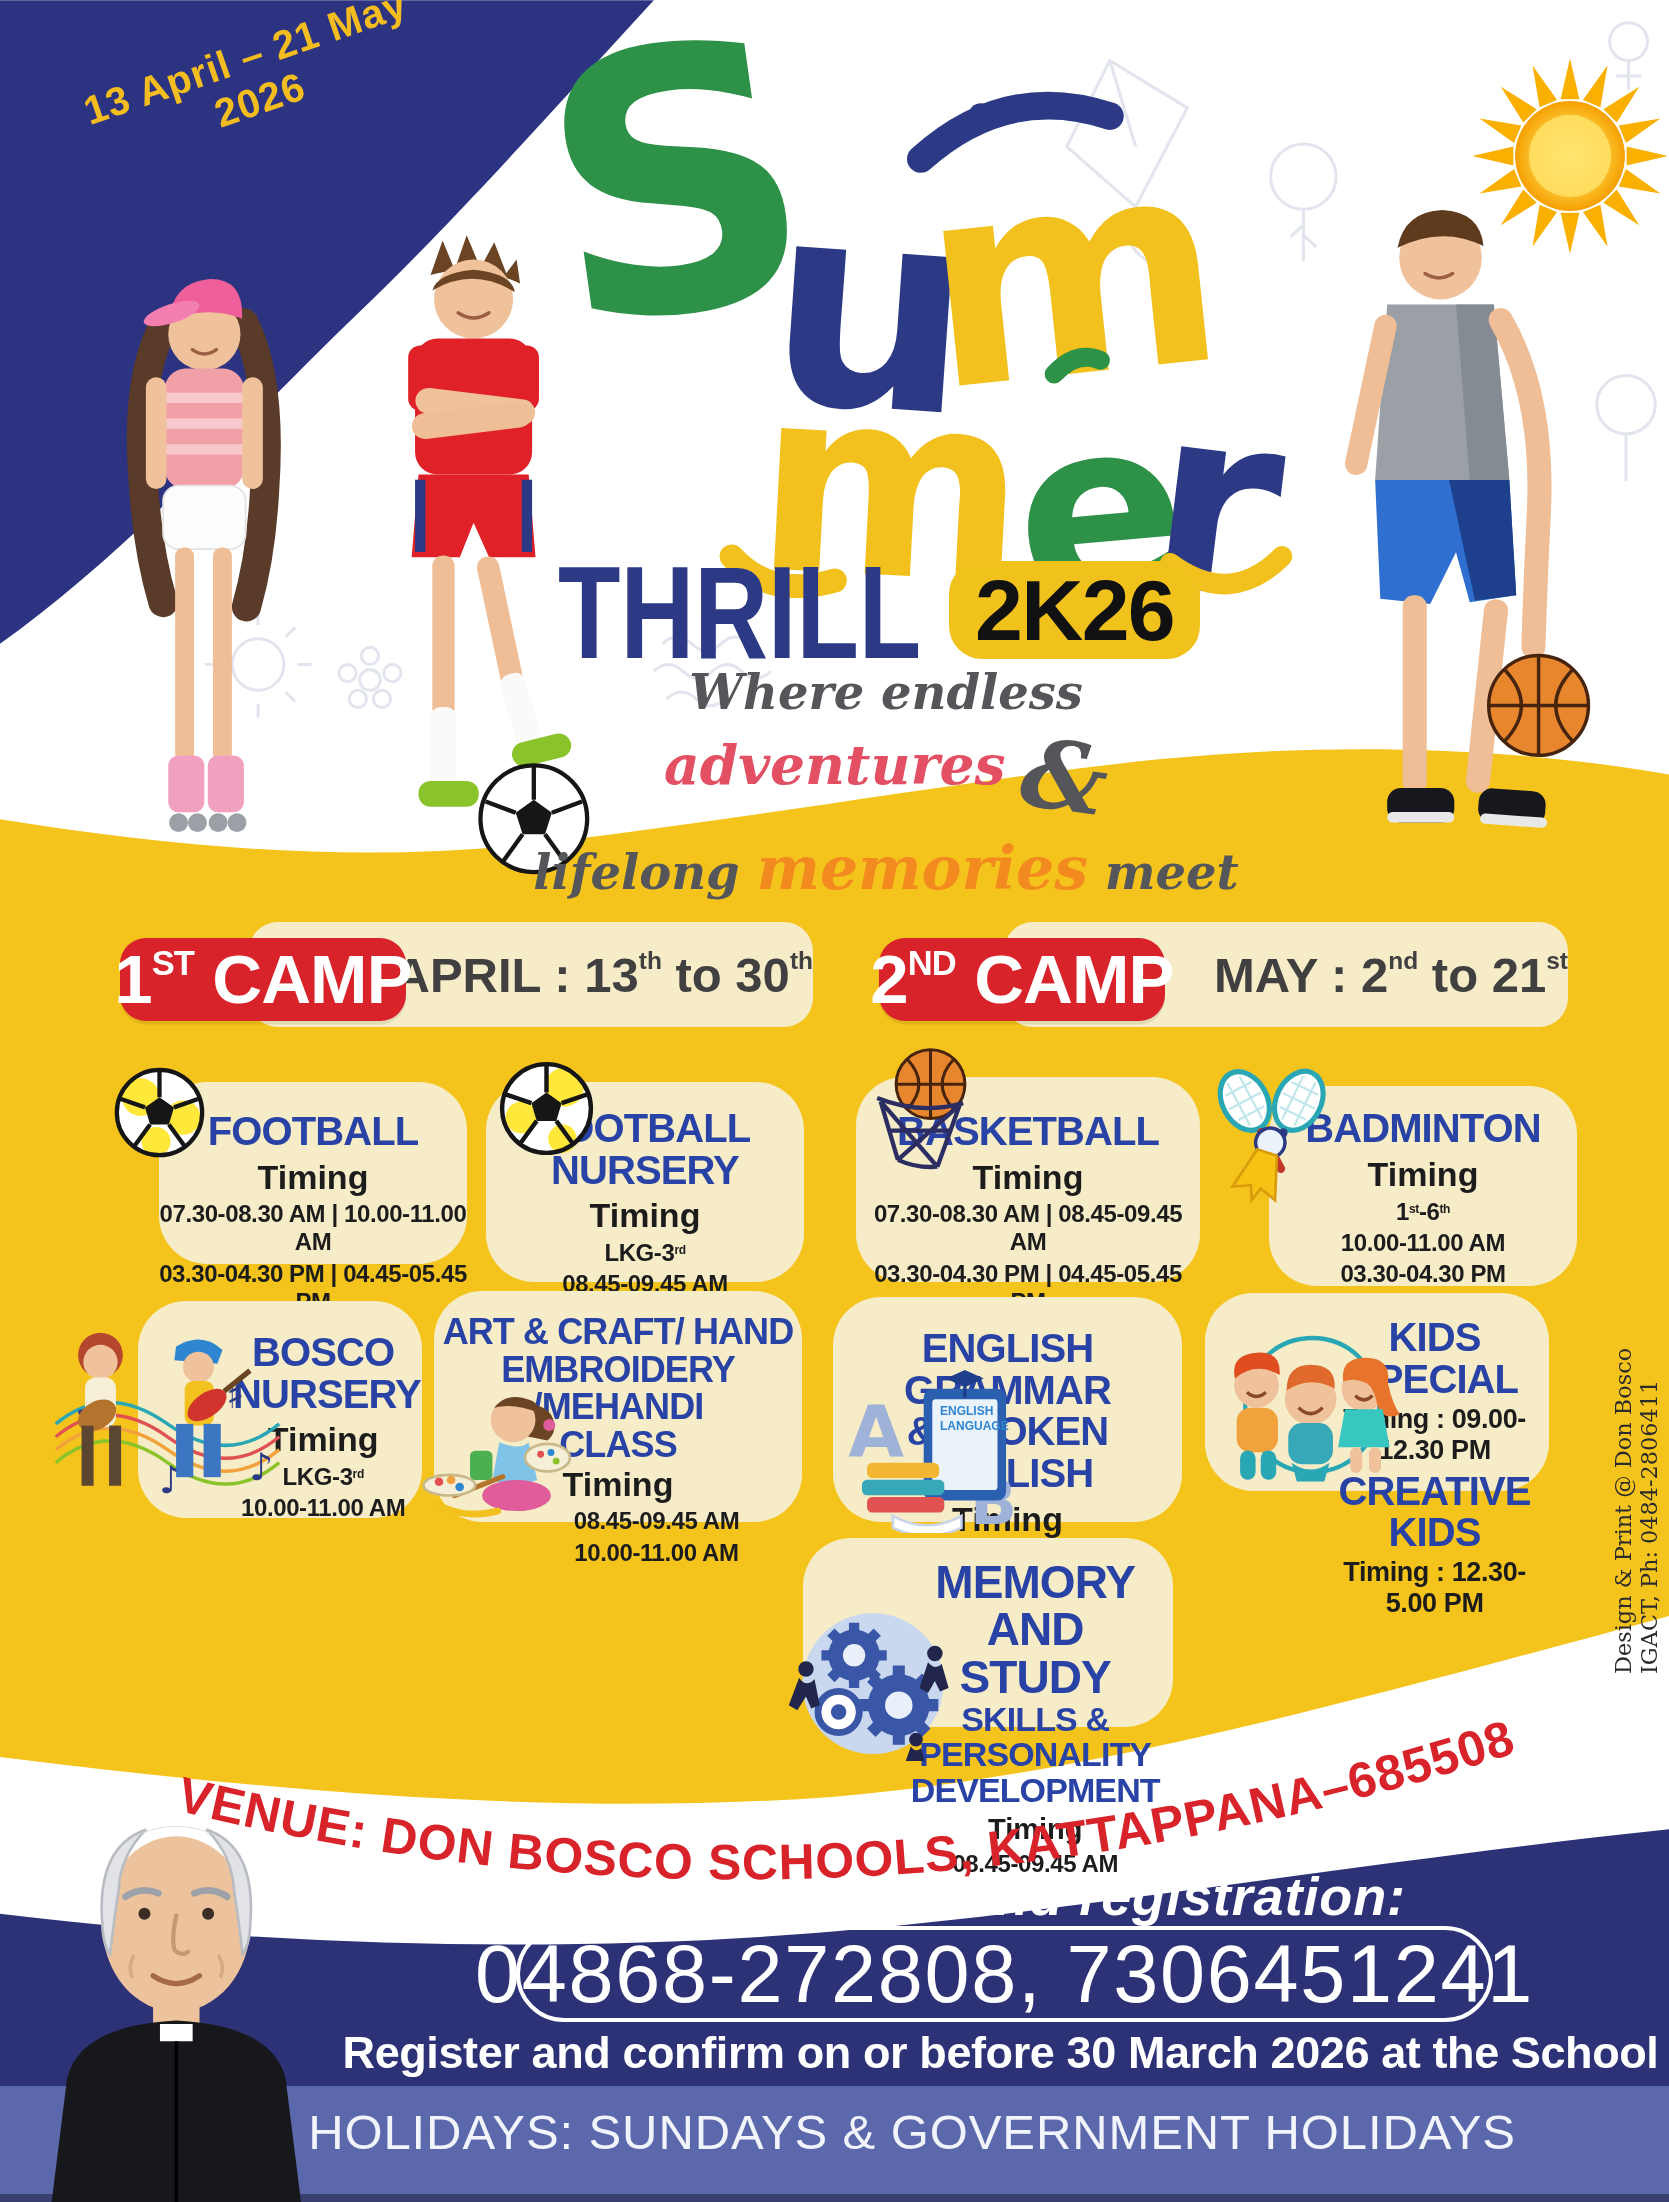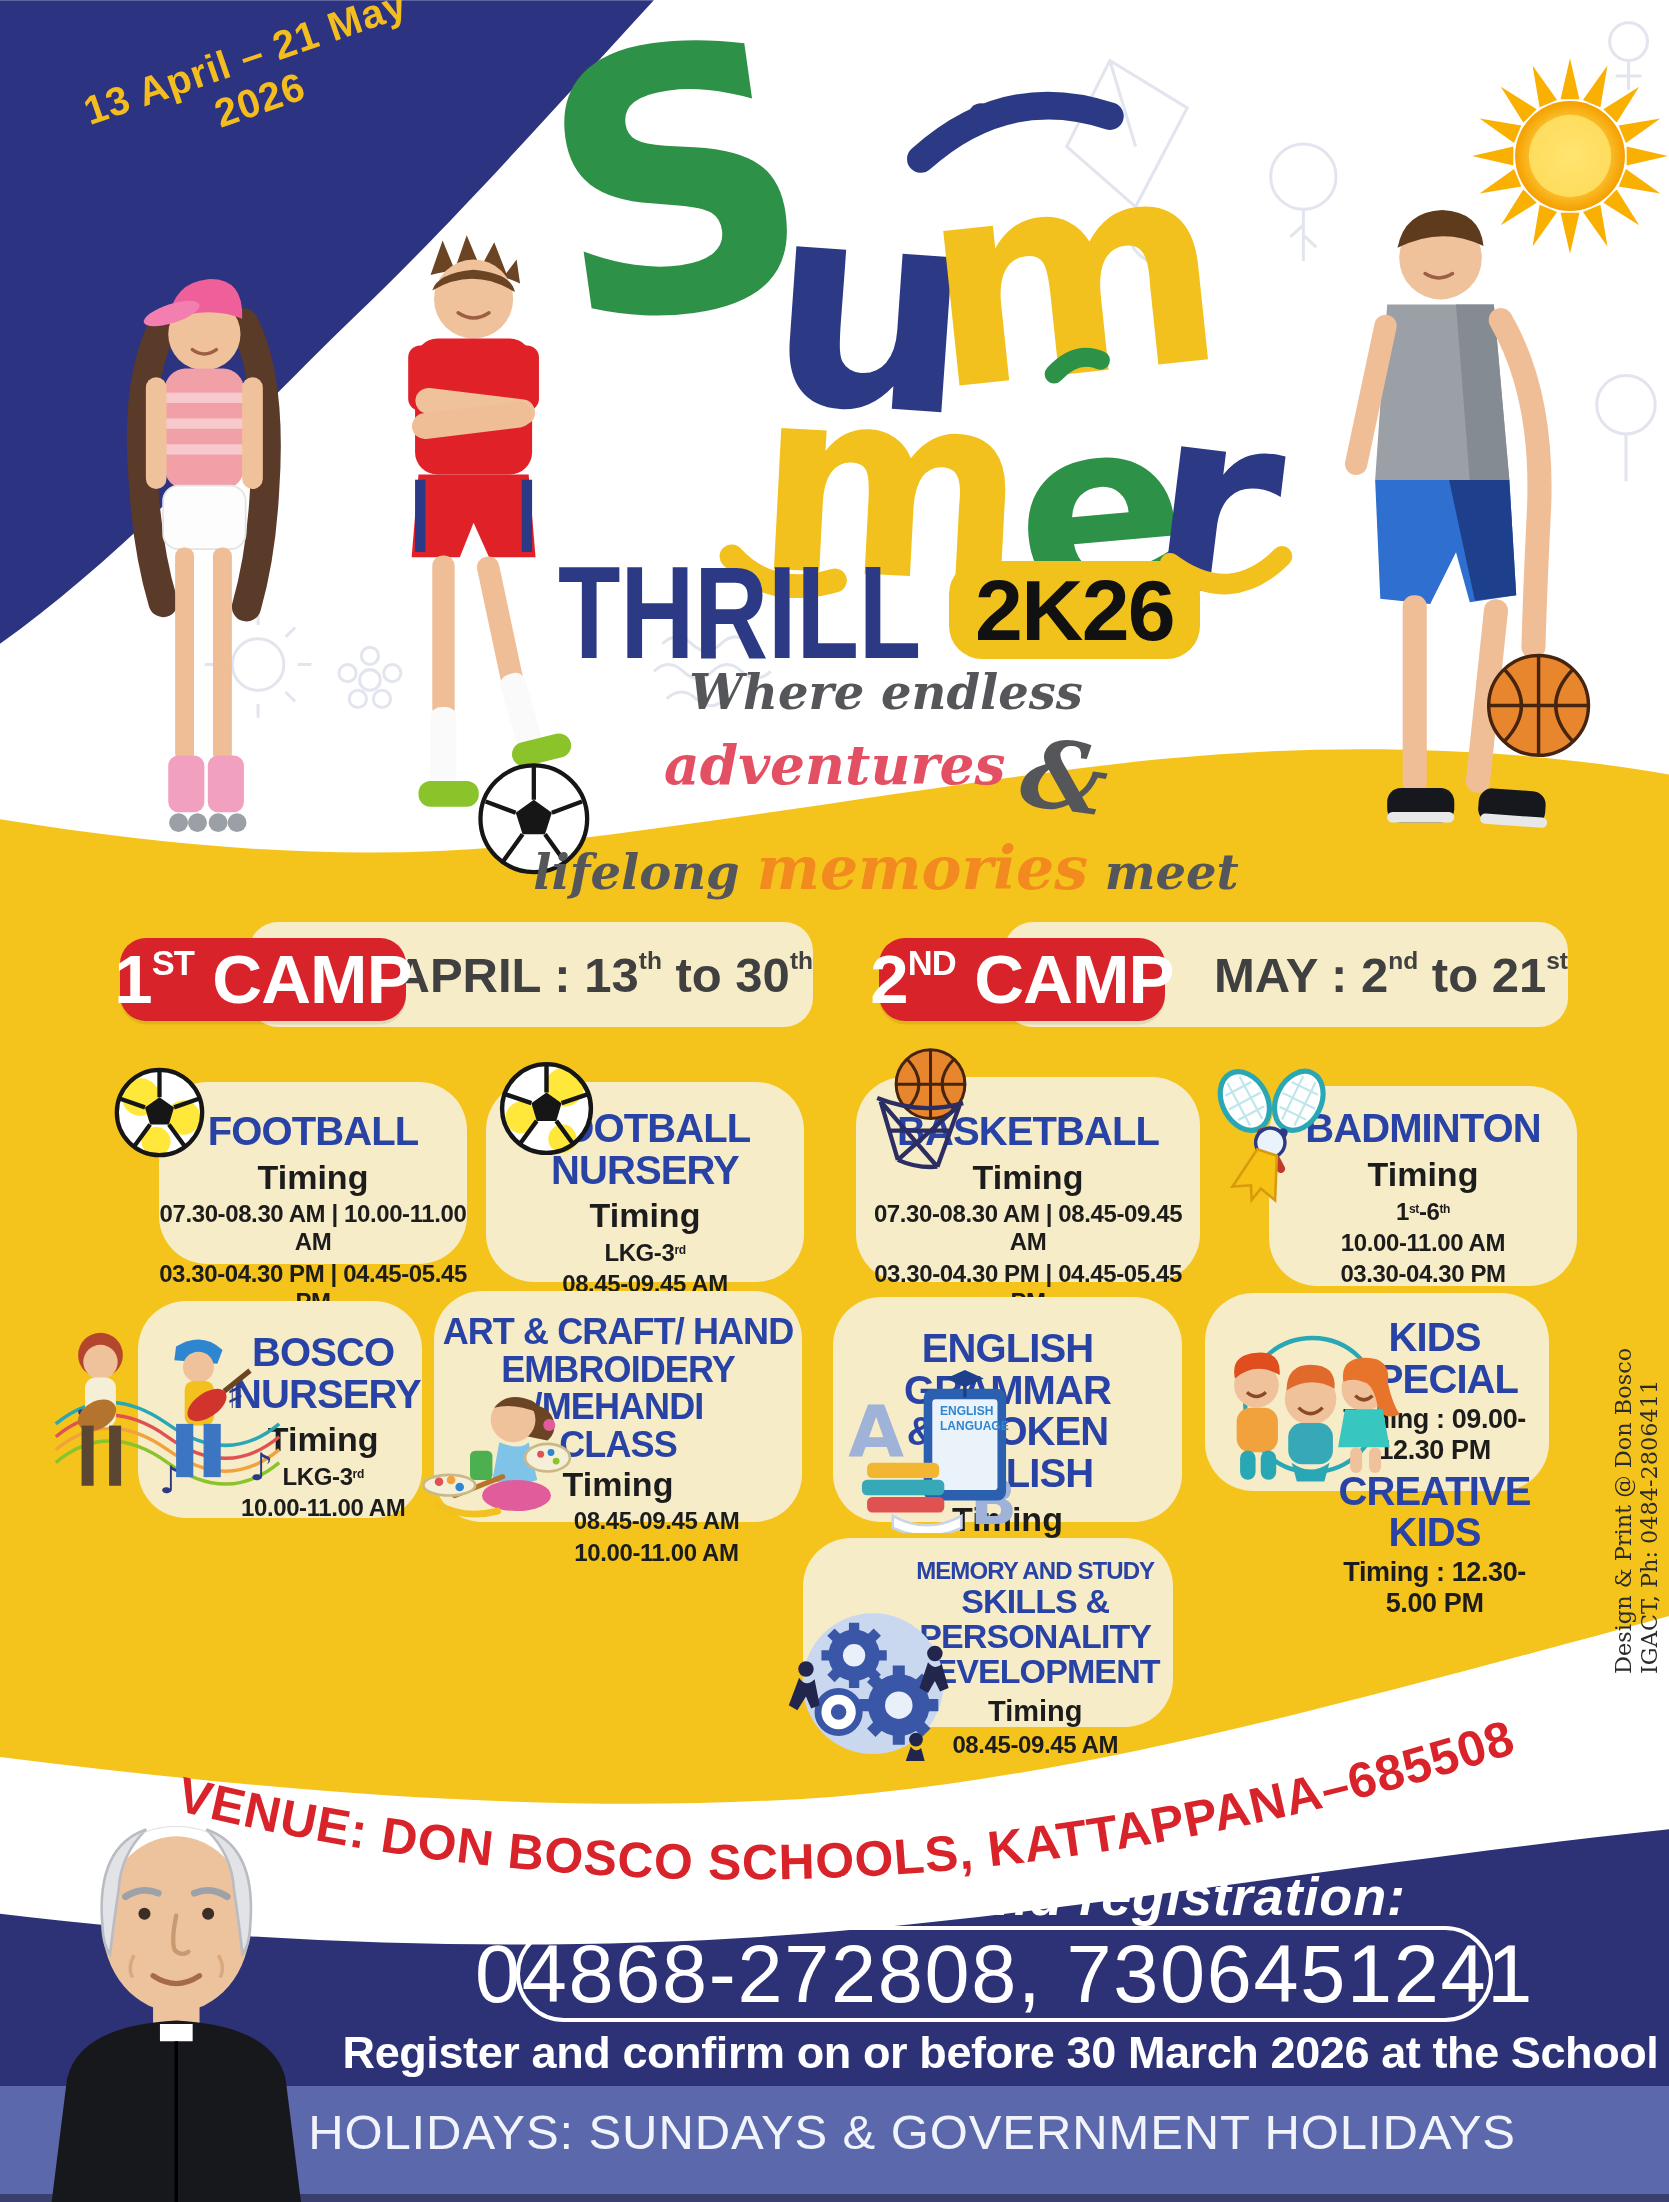--- a/index.html
+++ b/index.html
@@ -342,21 +342,21 @@
   </div>
 
   <div class="abs card" style="left:1205px;top:1293px;width:344px;height:198px;padding:24px 13.8px 0 129px;box-sizing:border-box">
     <div class="title">KIDS SPECIAL</div>
     <div class="row" style="font-size:27px">Timing : 09.00-12.30 PM</div>
     <div class="title" style="margin-top:5.2px">CREATIVE KIDS</div>
     <div class="row" style="font-size:27px">Timing : 12.30-5.00 PM</div>
   </div>
 
   <div class="abs card" style="left:803px;top:1538px;width:370px;height:189px;padding:20.6px 8.6px 0 103px;box-sizing:border-box">
-    <div class="title" style="font-size:24px">MEMORY AND STUDY</div>
+    <div class="title" style="font-size:46px">MEMORY AND STUDY</div>
     <div class="title" style="font-size:34px">SKILLS &amp; PERSONALITY</div>
     <div class="title" style="font-size:34px">DEVELOPMENT</div>
     <div class="timing" style="font-size:29px">Timing</div>
     <div class="row">08.45-09.45 AM</div>
   </div>
 
   <svg class="icon" style="left:110px;top:1063px" width="99" height="99" viewBox="-58 -58 116 116" aria-hidden="true">
     <circle r="50" fill="#FFF"></circle>
     <circle cx="-22" cy="-18" r="22" fill="#FFE83A"></circle>
       <circle cx="28" cy="6" r="20" fill="#FFE83A"></circle>

